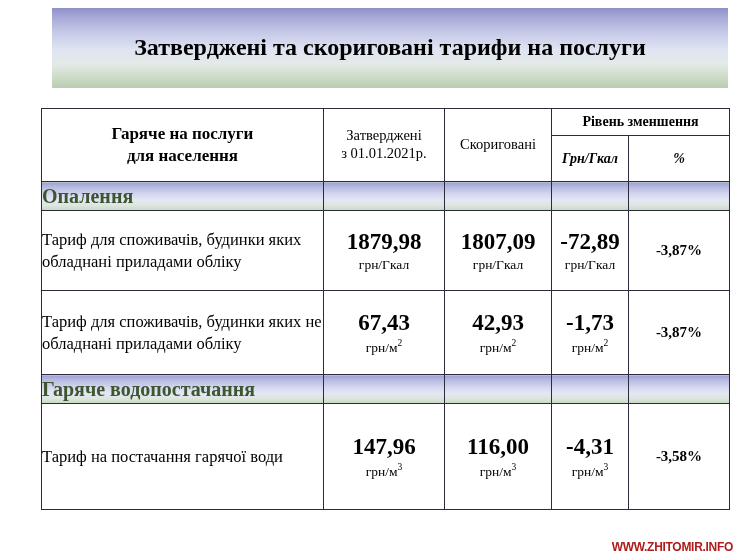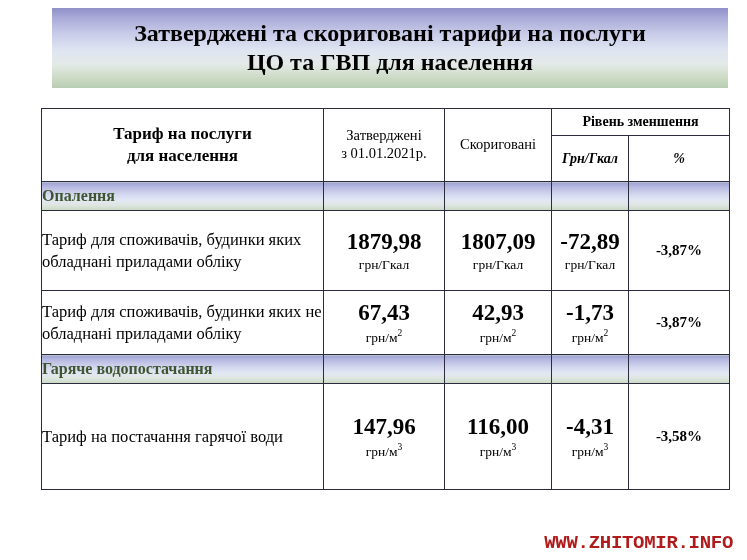--- a/index.html
+++ b/index.html
@@ -96,21 +96,21 @@
     font-style: italic;
     text-align: center;
     padding: 4px 3px;
     height: 44px;
   }
 
   
   .section-cell {
     height: 28px;
     padding: 0 0 0 11px;
-    font-size: 16px;
+    font-size: 20px;
     font-weight: bold;
     color: #3e552f;
     background: linear-gradient(to bottom,
         #9fa2d2 0%,
         #b9bce2 18%,
         #d3d7ee 42%,
         #e2e7f4 62%,
         #dfe6e2 80%,
         #c9d9c3 100%) !important;
     white-space: nowrap;
@@ -127,21 +127,21 @@
   }
 
   
   .row-label {
     font-size: 16.5px;
     line-height: 1.32;
     padding: 7px 6px 7px 10px;
     text-align: left;
   }
   .row-tall   { height: 80px; }
-  .row-tall2  { height: 64px; }
+  .row-tall2  { height: 84px; }
   .row-tall3  { height: 106px; }
 
   .val-cell {
     text-align: center;
     padding: 4px 3px;
     line-height: 1.2;
   }
   .val-num {
     font-size: 23px;
     font-weight: bold;
@@ -159,49 +159,48 @@
     font-size: 15px;
     font-weight: bold;
     padding: 4px 3px;
   }
 
   
   #watermark {
     position: absolute;
     right: 14px;
     bottom: 6px;
-    font-family: Liberation Mono, monospace;
-    font-size: 19px;
+    font-family: Liberation Sans, sans-serif;
+    font-size: 12px;
     font-weight: bold;
     color: #b01b1b;
     letter-spacing: -0.3px;
   }
 </style>
 </head>
 <body>
 
 <div id="title-banner">
   <div id="title-text">
     <span>Затверджені та скориговані тарифи на послуги</span><br>
-    <span>ЦО та ГВП для населення</span>
   </div>
 </div>
 
 <table id="tariff-table">
   <colgroup>
     <col class="col-name">
       <col class="col-appr">
       <col class="col-corr">
       <col class="col-grn">
       <col class="col-pct">
   </colgroup>
   <thead>
     <tr>
       <th class="hdr-main" rowspan="2">
-        <span>Тариф на послуги</span><br>
+        <span>Гаряче на послуги</span><br>
         <span>для населення</span>
       </th>
       <th class="hdr-sub" rowspan="2">
         <span>Затверджені</span><br>
         <span>з 01.01.2021р.</span>
       </th>
       <th class="hdr-sub" rowspan="2">Скориговані</th>
       <th class="hdr-span" colspan="2">Рівень зменшення</th>
     </tr>
     <tr>

